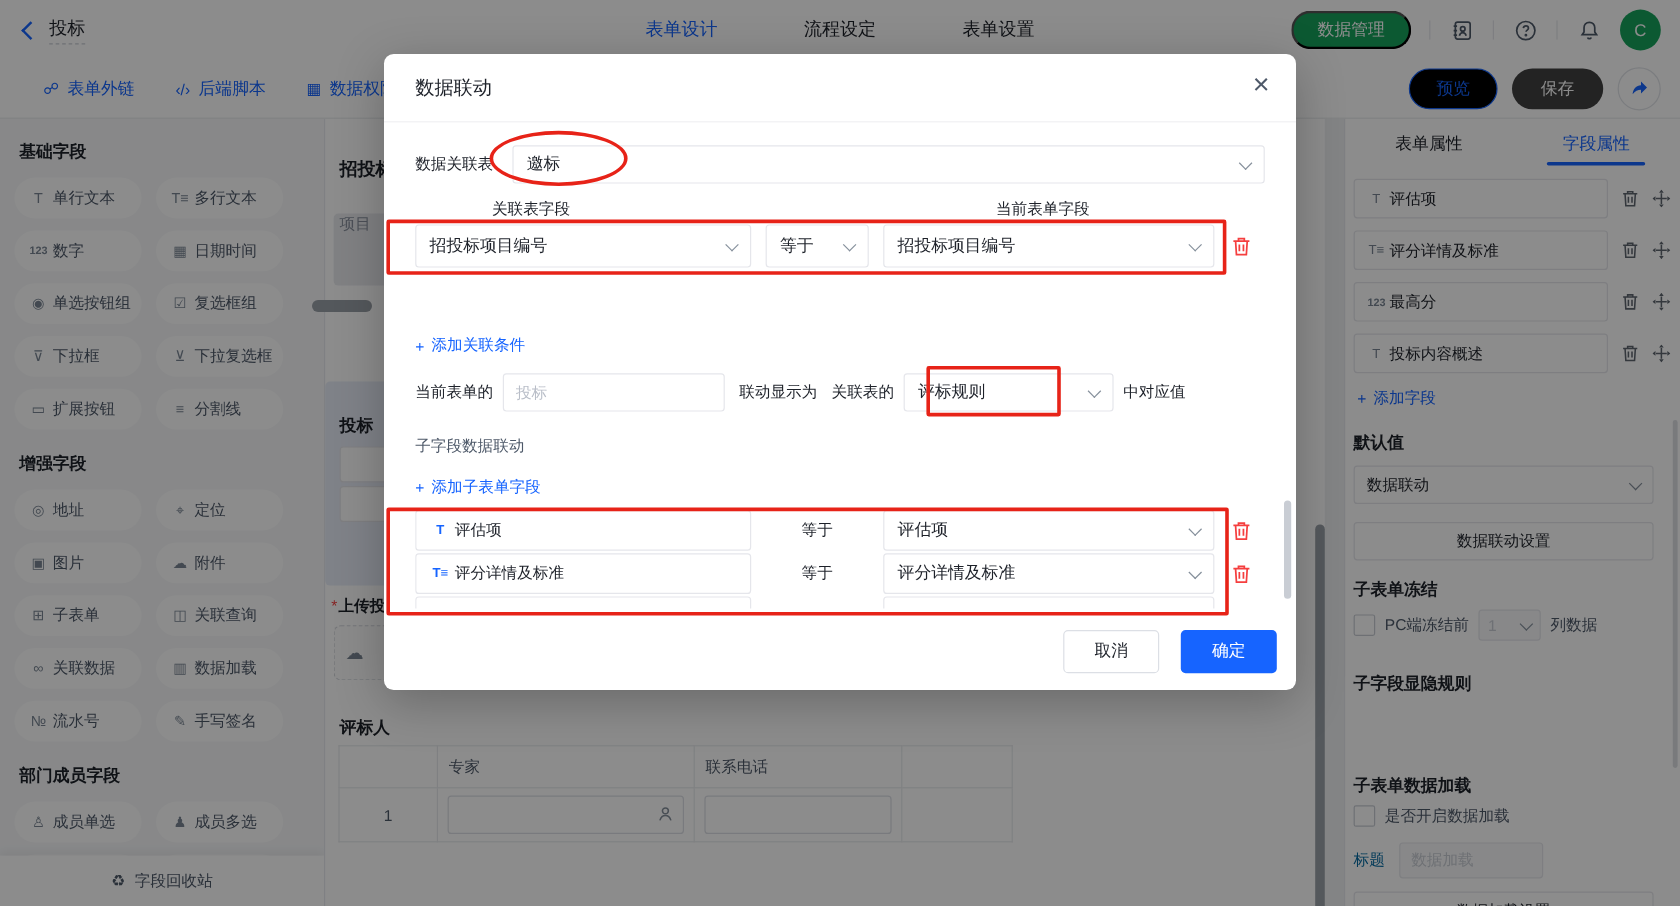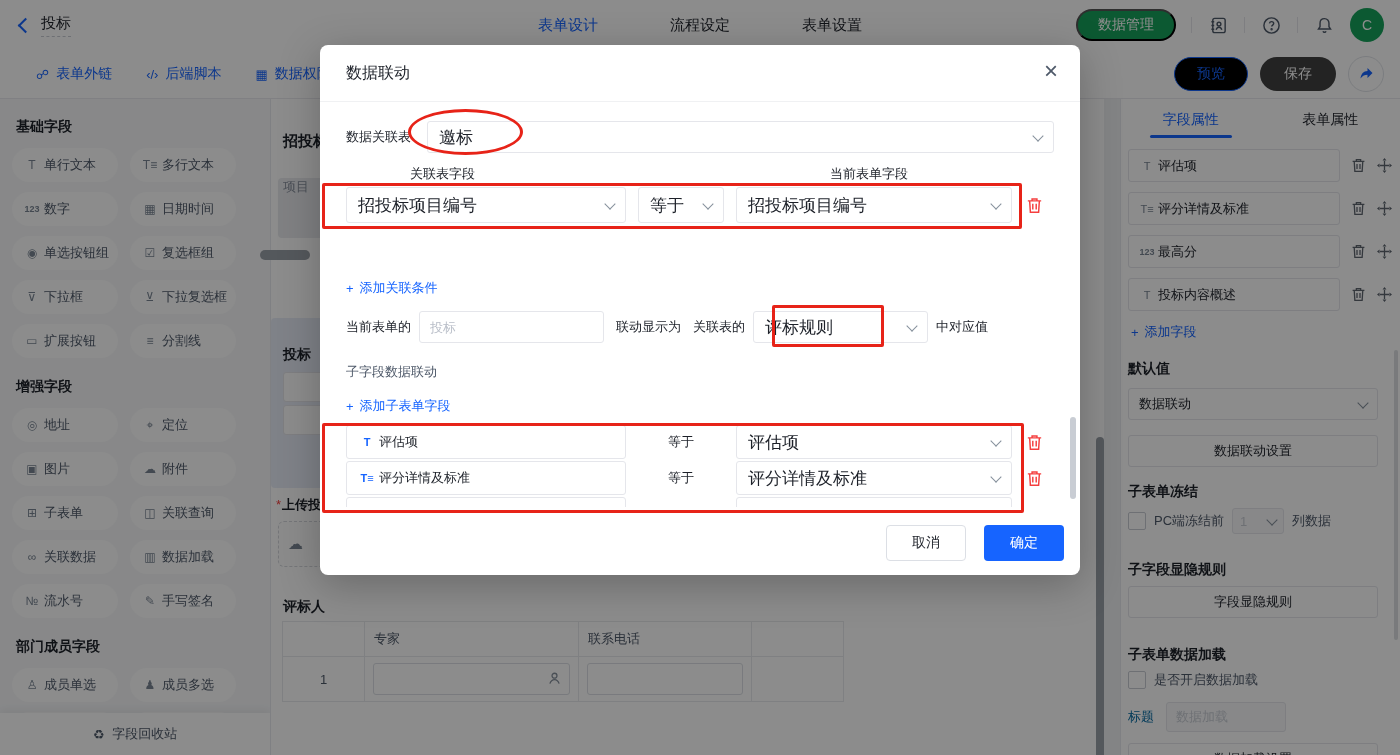--- a/index.html
+++ b/index.html
@@ -87,21 +87,21 @@
   .p-thumb{position:absolute;right:2px;top:252px;width:4px;height:290px;border-radius:2px;background:#dcdee2;}
   
   .overlay{position:absolute;inset:0;background:rgba(0,0,0,0.45);z-index:10;}
   .modal{position:absolute;left:320px;top:45px;width:760px;height:530px;background:#fff;border-radius:8px;
     box-shadow:0 10px 40px rgba(0,0,0,.25);z-index:20;}
   .m-abs{position:absolute;}
   .m-header{left:0;right:0;top:0;height:56px;border-bottom:1px solid #f0f1f3;}
   .m-title{position:absolute;left:26px;top:18px;font-size:16px;color:#1d2129;}
   .m-close{position:absolute;right:22px;top:14px;font-size:24px;color:#4e5969;cursor:pointer;line-height:1;}
   .sel{display:flex;align-items:center;justify-content:space-between;border:1px solid #e5e6eb;border-radius:3px;background:#fff;
-    padding:0 11px;box-sizing:border-box;font-size:17px;color:#1d2129;cursor:pointer;gap:16px;}
+    padding:0 11px;box-sizing:border-box;font-size:14px;color:#1d2129;cursor:pointer;gap:16px;}
   .m-row1{left:26px;right:26px;top:76px;height:32px;display:flex;align-items:center;}
   .m-row1 .lab{font-size:13px;color:#1d2129;margin-right:16px;flex:none;}
   .m-row1 .sel{flex:1;height:32px;}
   .m-colhead{top:120px;font-size:13px;color:#1d2129;}
   .m-cond{left:26px;top:142px;height:36px;display:flex;align-items:center;}
   .m-cond .sel{height:36px;}
   .w-dd1{width:280px;}.w-op{width:86px;margin-left:12px;}.w-dd3{width:276px;margin-left:12px;}
   .trash{margin-left:14px;color:#f53f3f;display:flex;cursor:pointer;}
   .blue-link{color:#1664ff;font-size:13px;display:flex;align-items:center;gap:6px;cursor:pointer;}
   .m-addcond{left:26px;top:234px;}
@@ -353,22 +353,22 @@
         <td class="bd"></td>
       </tr>
     </tbody>
       </table>
     <div class="v-thumb"></div>
   </main>
   <div class="h-thumb"></div>
 
   <aside class="panel">
     <div class="p-abs p-tabs">
+      <span class="p-tab">表单属性</span>
       <span class="p-tab active">字段属性</span>
-      <span class="p-tab">表单属性</span>
     </div>
     <div class="p-abs p-row" style="top:51px">
       <div class="f-box">
           <span class="ic">T</span>
           <span class="lb">评估项</span>
         </div>
       <span class="gico">
           <svg width="15" height="15" viewBox="0 0 14 14" fill="none" stroke="currentColor" stroke-width="1.2">
             <path d="M1.5 3.2h11M5 3V1.6h4V3M3 3.2l.6 9.3h6.8l.6-9.3M5.6 5.5v4.7M8.4 5.5v4.7"></path>
           </svg>
@@ -441,21 +441,20 @@
     <div class="p-abs ckrow" style="top:410px">
       <span class="ckbox"></span>
       <span>PC端冻结前</span>
       <span class="mini-select">
           <span>1</span>
           <span class="chv"></span>
         </span>
       <span>列数据</span>
     </div>
     <div class="p-abs p-sec" style="top:463px">子字段显隐规则</div>
-    <button class="p-abs p-btn" style="top:488px">字段显隐规则</button>
     <div class="p-abs p-sec" style="top:548px">子表单数据加载</div>
     <div class="p-abs ckrow" style="top:573px">
       <span class="ckbox"></span>
       <span>是否开启数据加载</span>
     </div>
     <div class="p-abs title-row" style="top:604px">
       <span class="tl">标题</span>
       <input class="dis-input" value="数据加载" style="">
     </div>
     <button class="p-abs p-btn" style="top:645px">数据加载设置</button>

